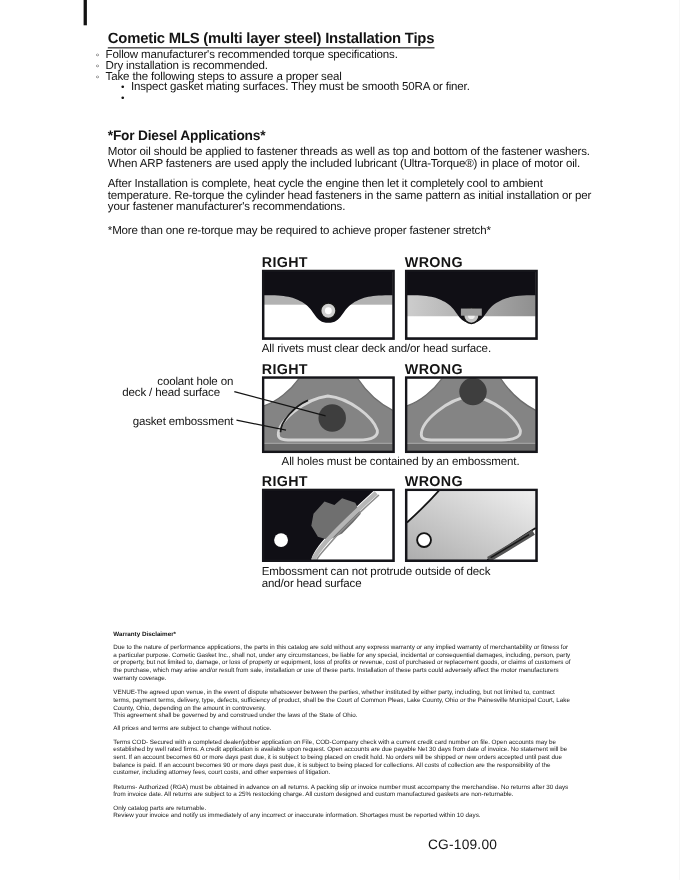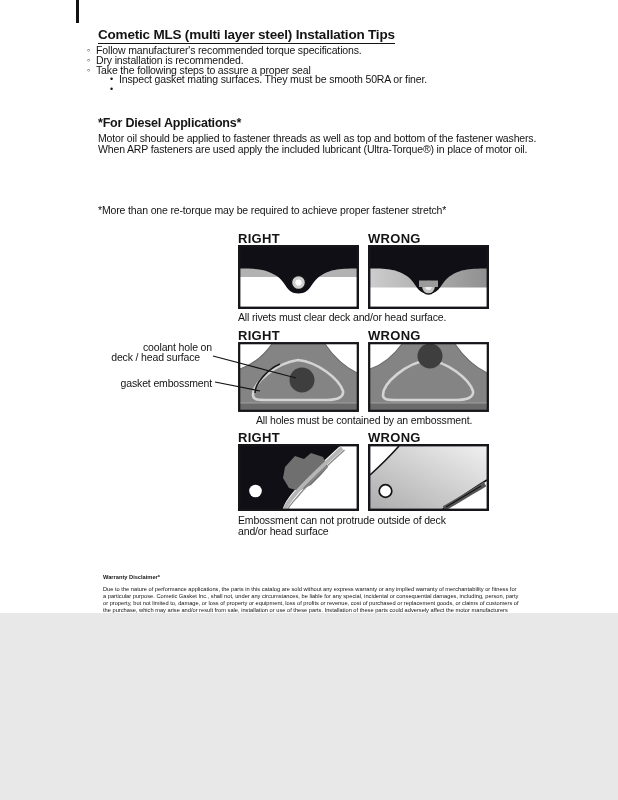--- a/index.html
+++ b/index.html
@@ -1,17 +1,17 @@
 <!DOCTYPE html>
 <html><head>
 <meta charset="utf-8">
 <style>
   html,body{margin:0;padding:0;background:#e8e8e8;}
   .page{
-    position:relative;width:618px;height:613px;background:#ffffff;
+    position:relative;width:618px;height:800px;background:#ffffff;
     font-family:"Liberation Sans", sans-serif;color:#141414;overflow:hidden;
     margin:0 auto;
   }
   .abs{position:absolute;}
   
   .scan-mark{left:76px;top:0;width:3px;height:23px;background:#121212;}
   
   .title{
     left:98px;top:27px;font-size:13.5px;font-weight:bold;letter-spacing:-0.2px;
     border-bottom:1.6px solid #141414;padding-bottom:1px;white-space:nowrap;
@@ -60,20 +60,21 @@
         <span class="mk">•</span>
         <span>Inspect gasket mating surfaces.  They must be smooth 50RA or finer.</span>
       </div>
     <div class="b2">
         <span class="mk">•</span>
       </div>
   </div>
 
   <div class="abs diesel-heading">*For Diesel Applications*</div>
   <div class="abs body-par par1">Motor oil should be applied to fastener threads as well as top and bottom of the fastener washers. When ARP fasteners are used apply the included lubricant (Ultra-Torque®) in place of motor oil.</div>
+  <div class="abs body-par par2">After Installation is complete, heat cycle the engine then let it completely cool to ambient temperature. Re-torque the cylinder head fasteners in the same pattern as initial installation or per your fastener manufacturer's recommendations.</div>
   <div class="abs body-par note">*More than one re-torque may be required to achieve proper fastener stretch*</div>
 
   <div class="abs fig-label" style="left:238px;top:231px;">RIGHT</div>
   <div class="abs fig-label" style="left:368px;top:231px;">WRONG</div>
 
   <svg class="abs" style="left:238px;top:245px;" width="121" height="64" viewBox="0 0 121 64">
     <rect width="121" height="64" fill="#ffffff"></rect>
     <rect x="2" y="22.5" width="117" height="9.5" fill="#b2b2b2"></rect>
     <path d="M2,2 H119 V23.5 C99,23.5 92,25 83,30.5 C72,37.5 73,48.5 60.5,48.5 C48,48.5 49,37.5 38,30.5 C29,25 22,23.5 2,23.5 Z" fill="#100f15"></path>
     <circle cx="60.5" cy="37.5" r="7" fill="#cfcfcf" stroke="#141414" stroke-width="1.4"></circle>

